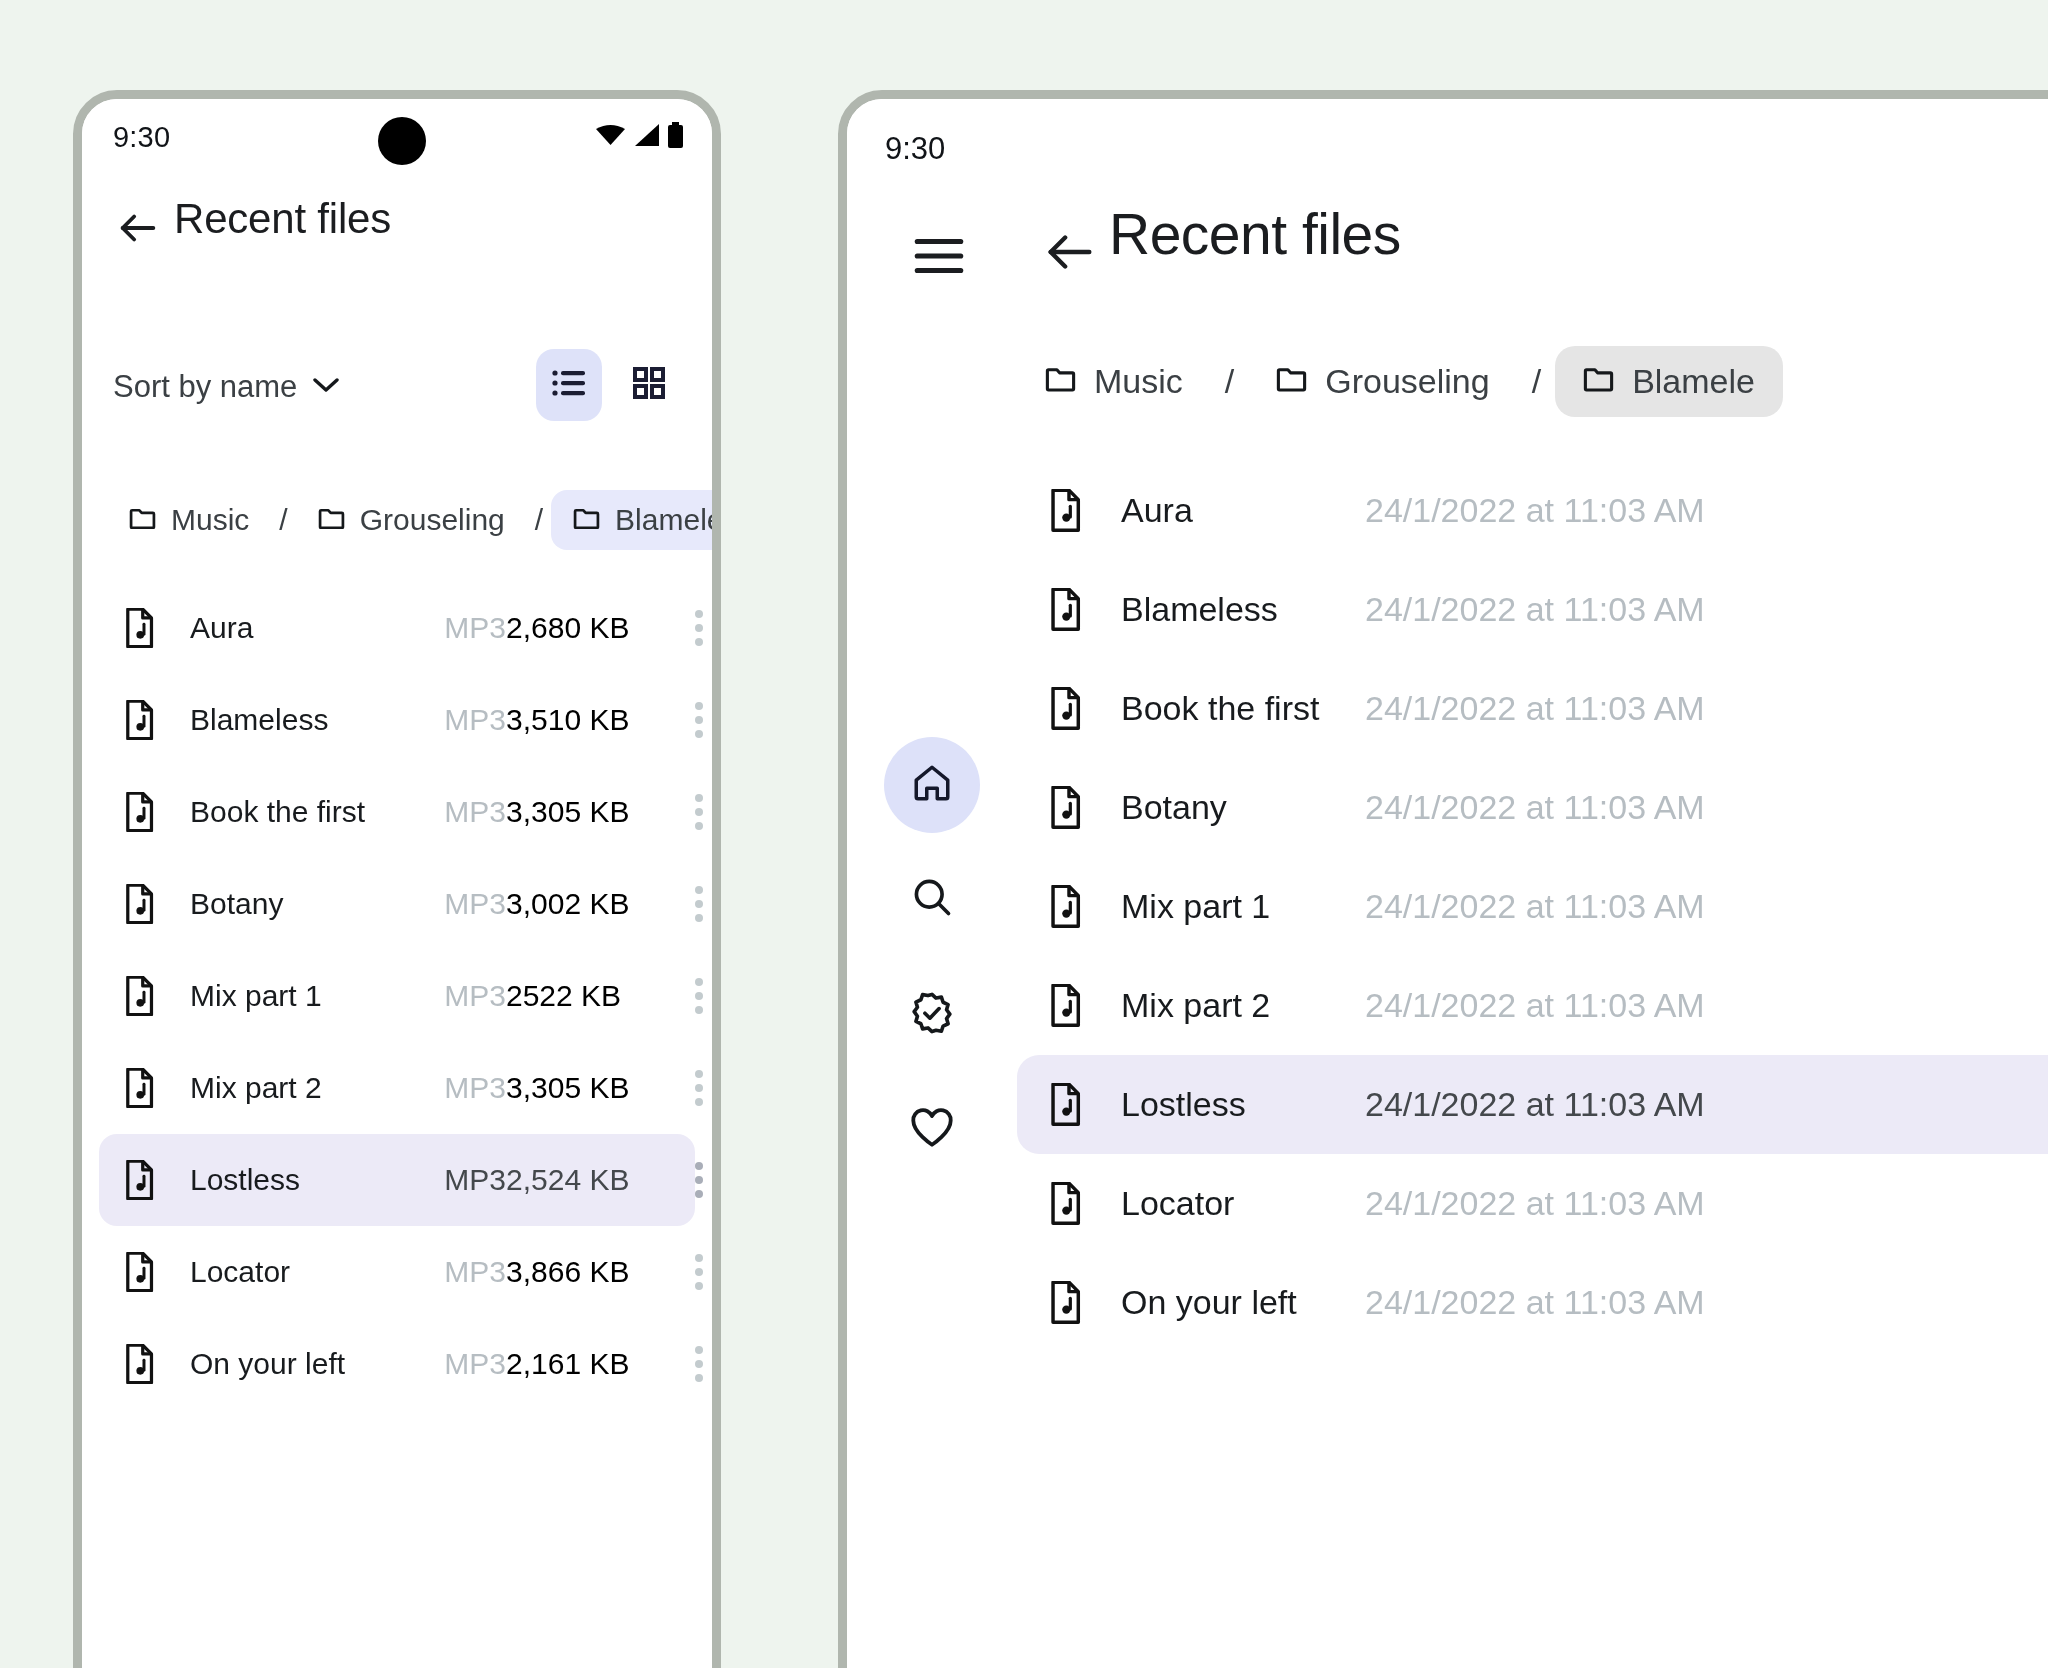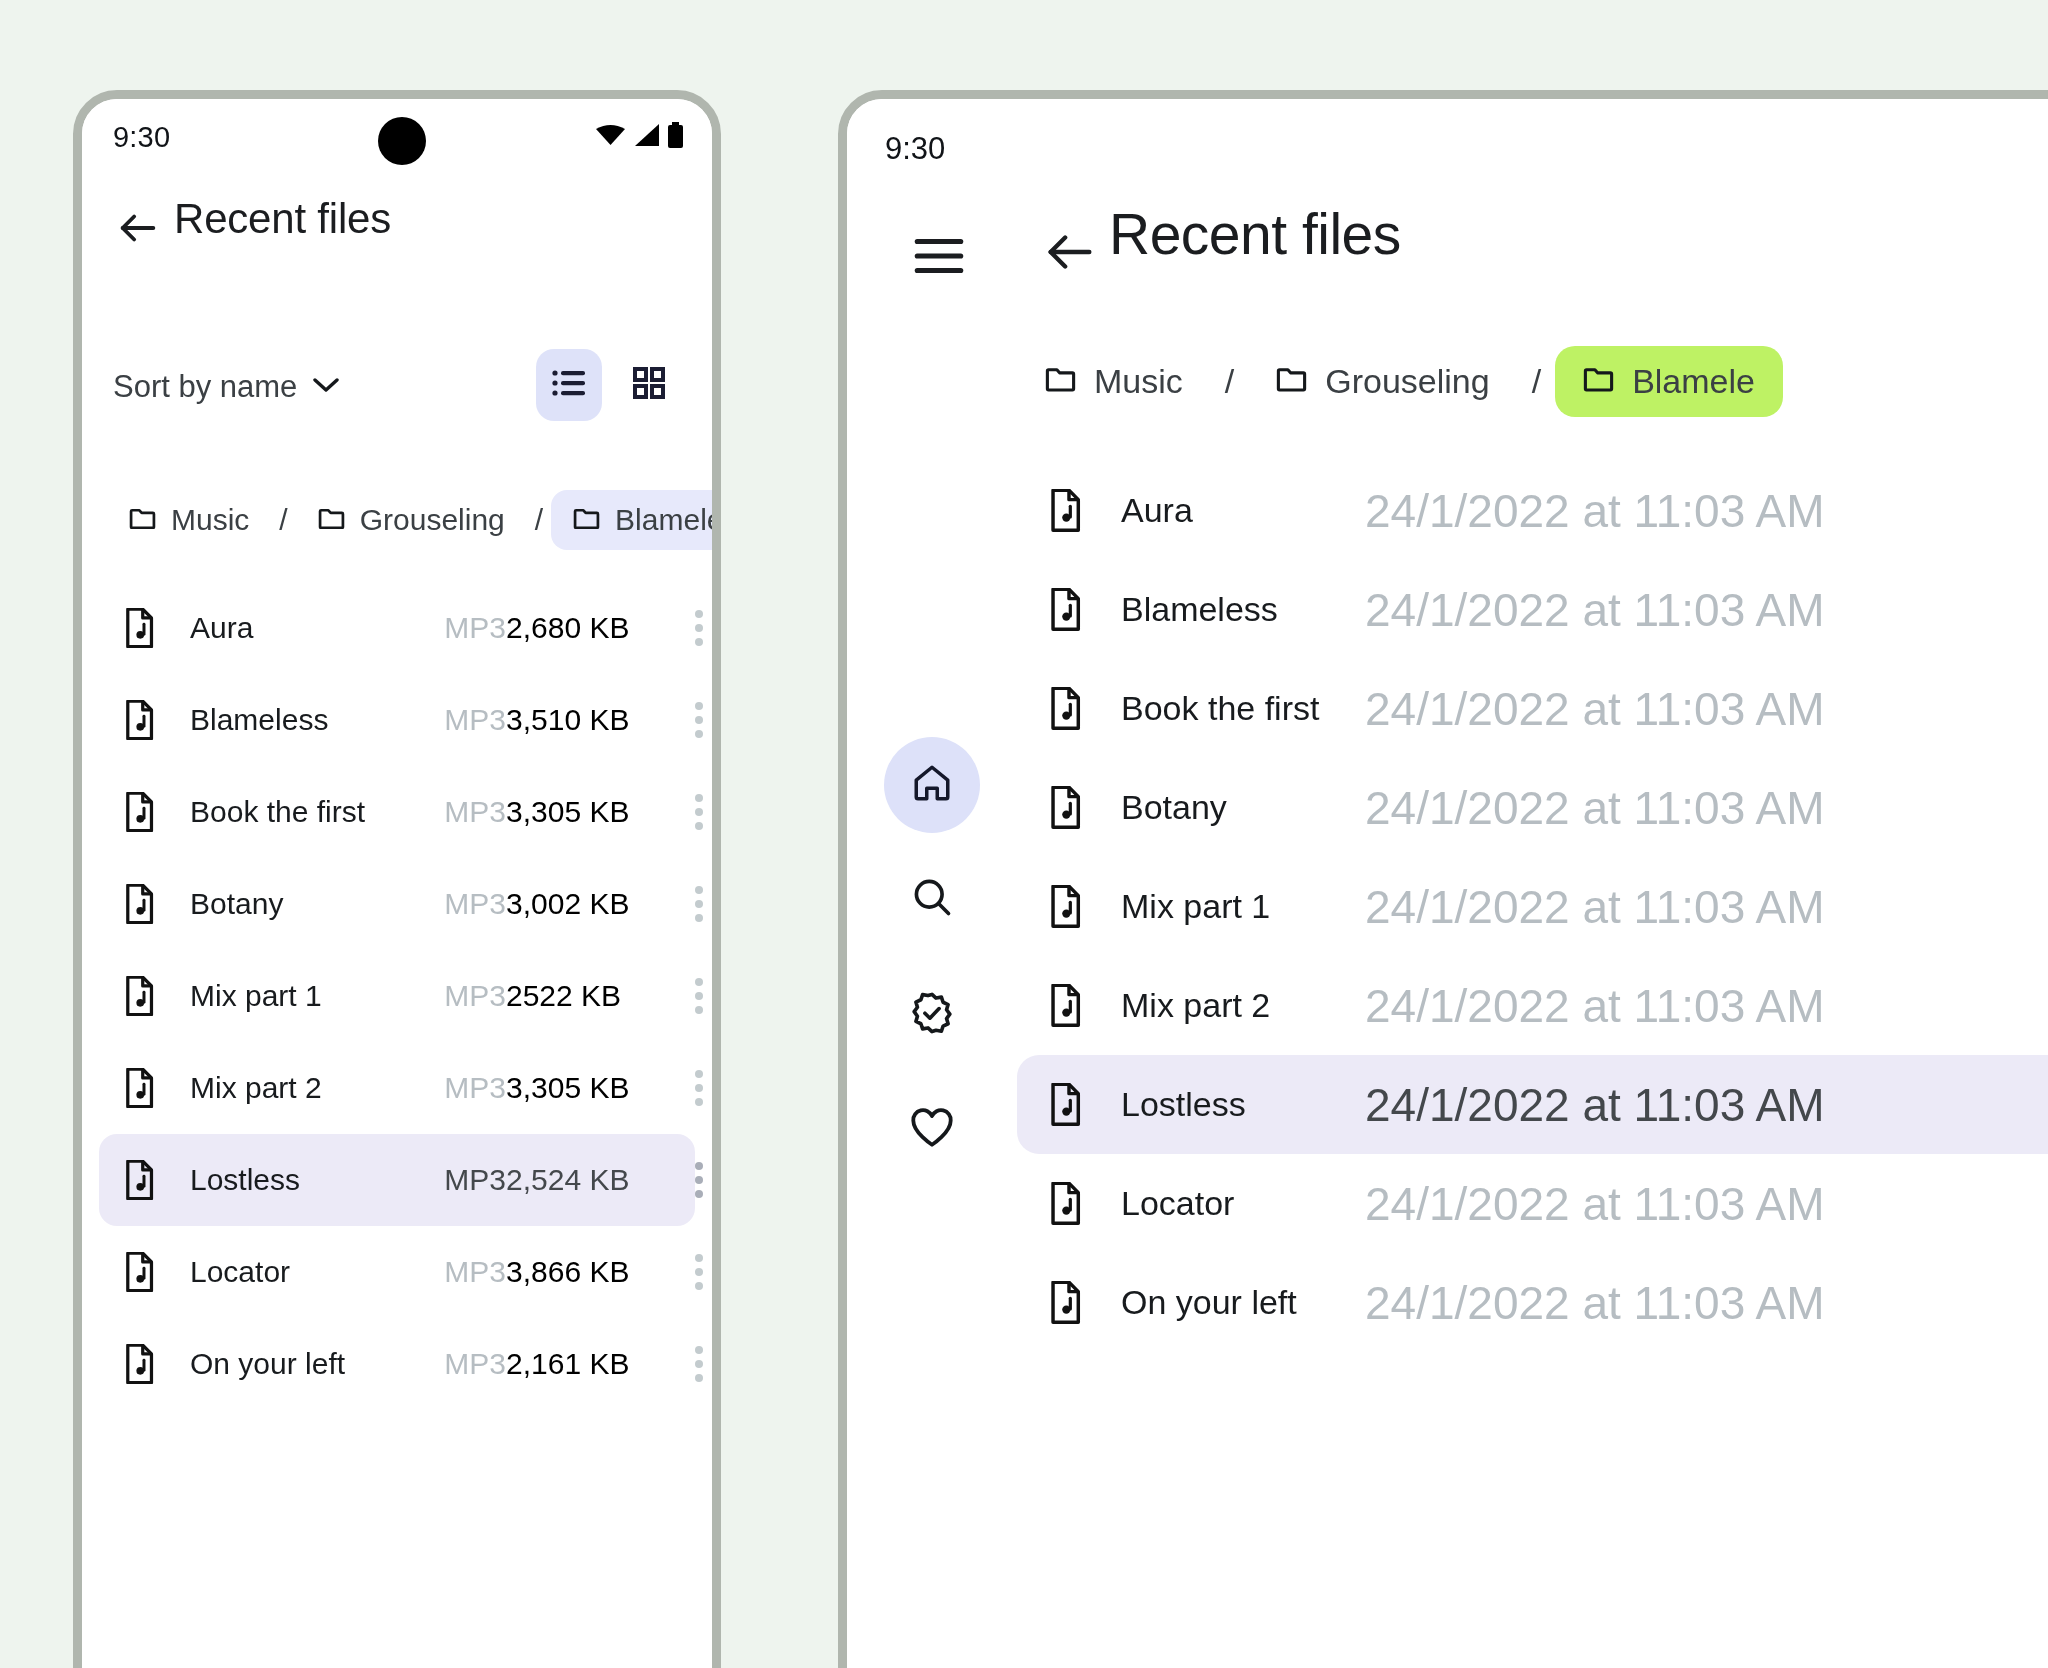--- a/index.html
+++ b/index.html
@@ -307,21 +307,21 @@
     align-items: center;
     gap: 18px;
     padding: 16px 28px;
     border-radius: 20px;
     cursor: pointer;
   }
   .tb-crumb .ctext {
     font-size: 34px;
     color: #3b4044;
   }
-  .tb-crumb.current { background: #bef264; }
+  .tb-crumb.current { background: #e5e5e5; }
   .tb-sep {
     font-size: 34px;
     color: #3b4044;
     padding: 0 14px;
   }
 
   .tb-list {
     position: absolute;
     left: 170px;
     top: 122px;
@@ -345,21 +345,21 @@
   }
   .tb-name {
     margin-left: 36px;
     width: 244px;
     font-size: 34px;
     color: #181b1e;
     flex: none;
     white-space: nowrap;
   }
   .tb-date {
-    font-size: 46px;
+    font-size: 34px;
     color: #b6bdc2;
     white-space: nowrap;
     flex: none;
   }
   .tb-row.selected .tb-date { color: #44484c; }
 </style>
 </head>
 <body>
 
 <div class="device" id="phone-device">

